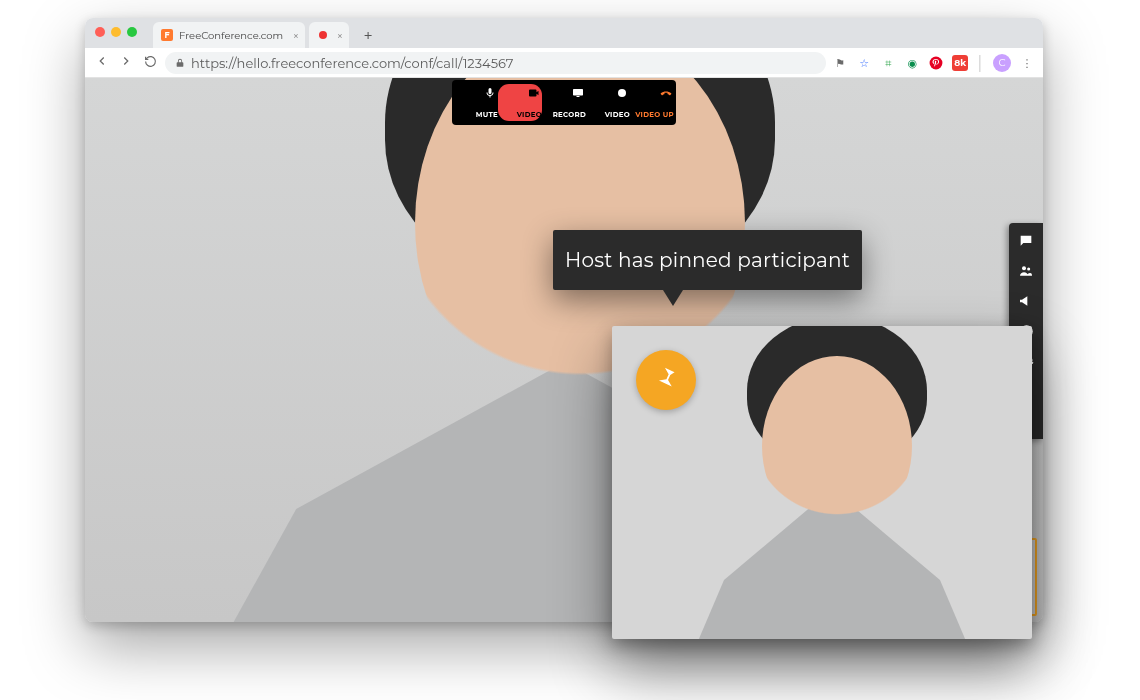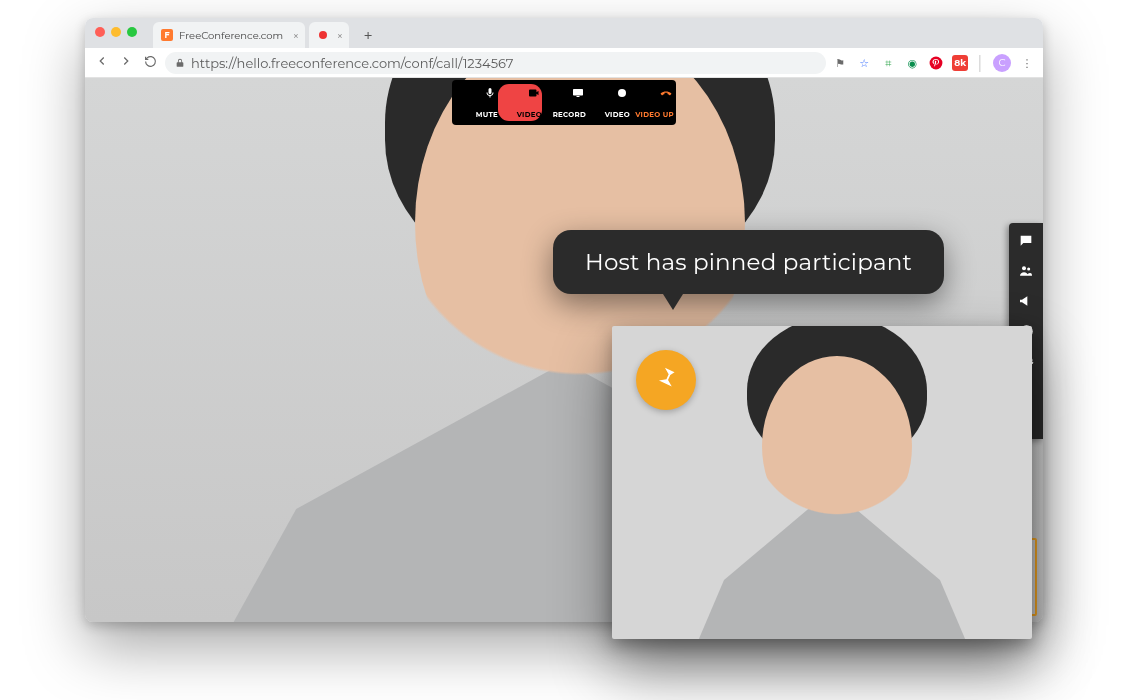--- a/index.html
+++ b/index.html
@@ -120,22 +120,22 @@
     display:flex; flex-direction:column; align-items:center;
     padding:10px 0; gap:14px;
     box-shadow:-2px 2px 6px rgba(0,0,0,.4);
   }
   .sp-ico{ width:18px;height:16px; color:#fff; display:flex;align-items:center;justify-content:center;}
   .sp-ico.signal{ color:#27e07a; }
 
   
   .tooltip{
     position:absolute; left:553px; top:230px;
-    background:#2b2b2b; color:#fff; border-radius:18px;
-    padding:18px 32px; font-size:23px; letter-spacing:.2px;
+    background:#2b2b2b; color:#fff; border-radius:2px;
+    padding:18px 12px; font-size:20px; letter-spacing:.2px;
     box-shadow:0 10px 30px rgba(0,0,0,.45);
     white-space:nowrap;
   }
   .tooltip::after{
     content:""; position:absolute; left:110px; bottom:-16px;
     border:10px solid transparent; border-top:16px solid #2b2b2b; border-bottom:none;
   }
 
   
   .float-thumb{

